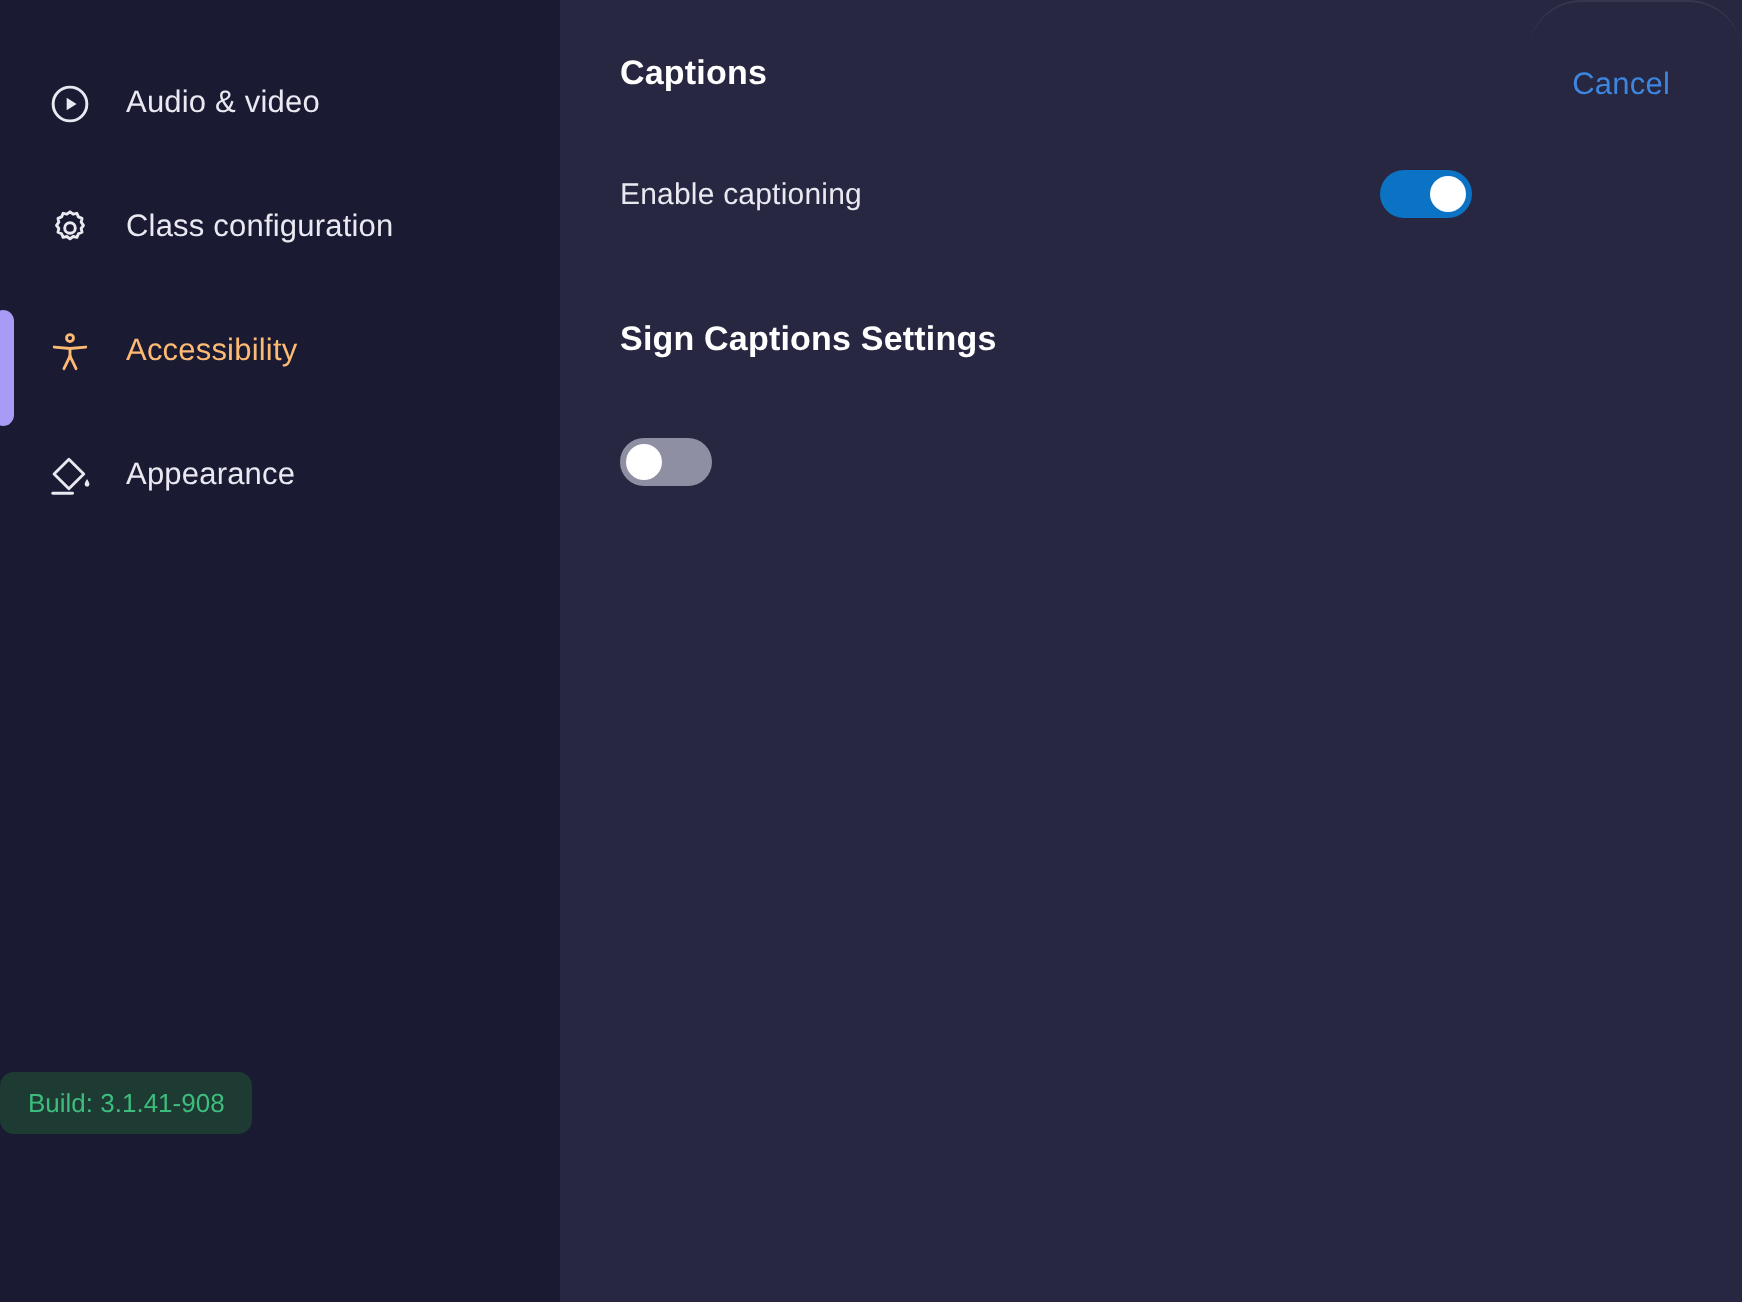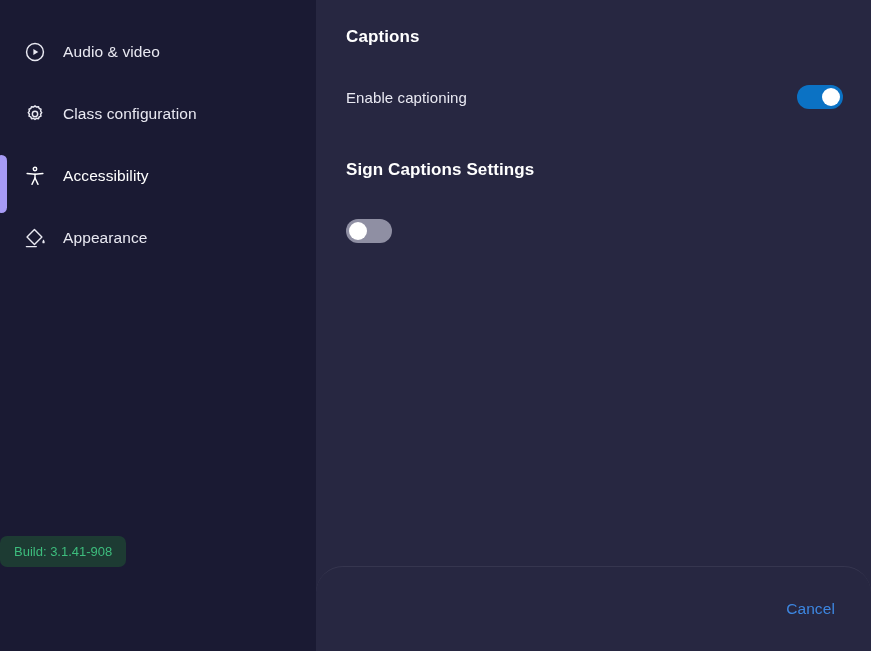--- a/index.html
+++ b/index.html
@@ -62,21 +62,21 @@
 
   .nav-item .nav-label {
     font-size: 15.5px;
     color: #e9e9f2;
     letter-spacing: 0.1px;
     line-height: 1;
   }
 
   .nav-item.active .nav-icon,
   .nav-item.active .nav-label {
-    color: #ffffff;
+    color: #fdba74;
   }
 
   .nav-item .active-bar {
     display: none;
   }
 
   .nav-item.active .active-bar {
     display: block;
     position: absolute;
     left: -4px;
@@ -101,22 +101,21 @@
     white-space: nowrap;
   }
 
   
   .main {
     position: relative;
     flex: 1 1 auto;
     height: 651px;
     background: #272741;
     display: flex;
-    flex-direction: column;
-    margin-left: 36px;
+    flex-direction: row;
   }
 
   .main-body {
     flex: 1 1 auto;
     padding: 24px 24px 0 30px;
     overflow: hidden;
   }
 
   .section-title {
     font-size: 17px;

